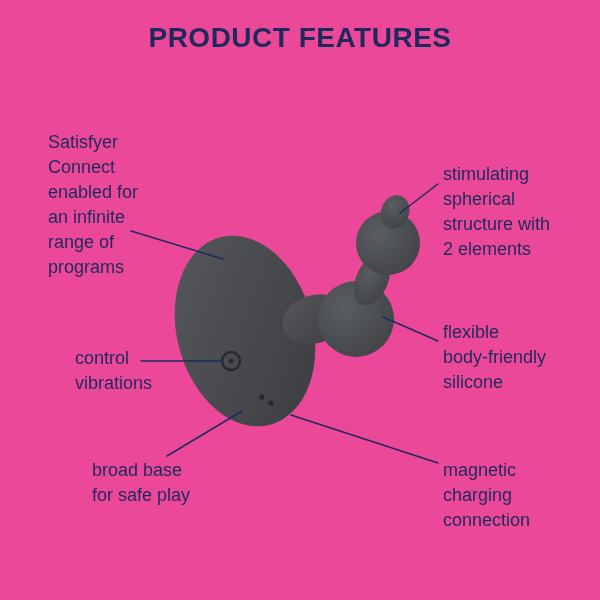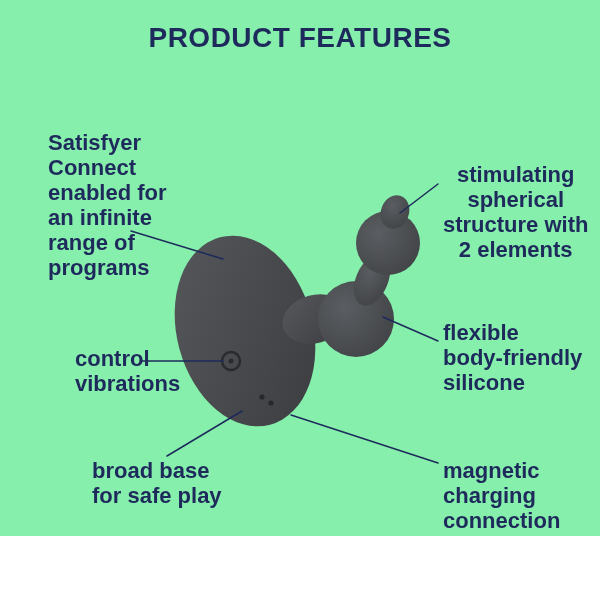--- a/index.html
+++ b/index.html
@@ -3,22 +3,22 @@
 <meta charset="utf-8">
 <style>
   html, body {
     margin: 0;
     padding: 0;
     background: #ffffff;
   }
   .stage {
     position: relative;
     width: 600px;
-    height: 536px;
-    background: #86efac;
+    height: 600px;
+    background: #ec4899;
     font-family: "Liberation Sans", sans-serif;
     overflow: hidden;
   }
   .title {
     position: absolute;
     top: 22px;
     left: 0;
     width: 600px;
     margin: 0;
     text-align: center;
@@ -28,22 +28,22 @@
     color: #1e2a5b;
   }
   .art {
     position: absolute;
     left: 0;
     top: 0;
   }
   .label {
     position: absolute;
     color: #1e2a5b;
-    font-size: 22px;
-    font-weight: bold;
+    font-size: 18px;
+    font-weight: normal;
     line-height: 25px;
     white-space: pre-line;
   }
 </style>
 </head>
 <body>
 
 <div class="stage">
 
   <h1 class="title">PRODUCT FEATURES</h1>
@@ -91,21 +91,21 @@
 an infinite
 range of
 programs</div>
 
   <div class="label" style="left:48px; top:346px;margin-left:27px;">control
 vibrations</div>
 
   <div class="label" style="left:48px; top:458px;margin-left:44px;">broad base
 for safe play</div>
 
-  <div class="label" style="left:443px; top:162px;text-align:center;">stimulating
+  <div class="label" style="left:443px; top:162px;">stimulating
 spherical
 structure with
 2 elements</div>
 
   <div class="label" style="left:443px; top:320px;">flexible
 body-friendly
 silicone</div>
 
   <div class="label" style="left:443px; top:458px;">magnetic
 charging

